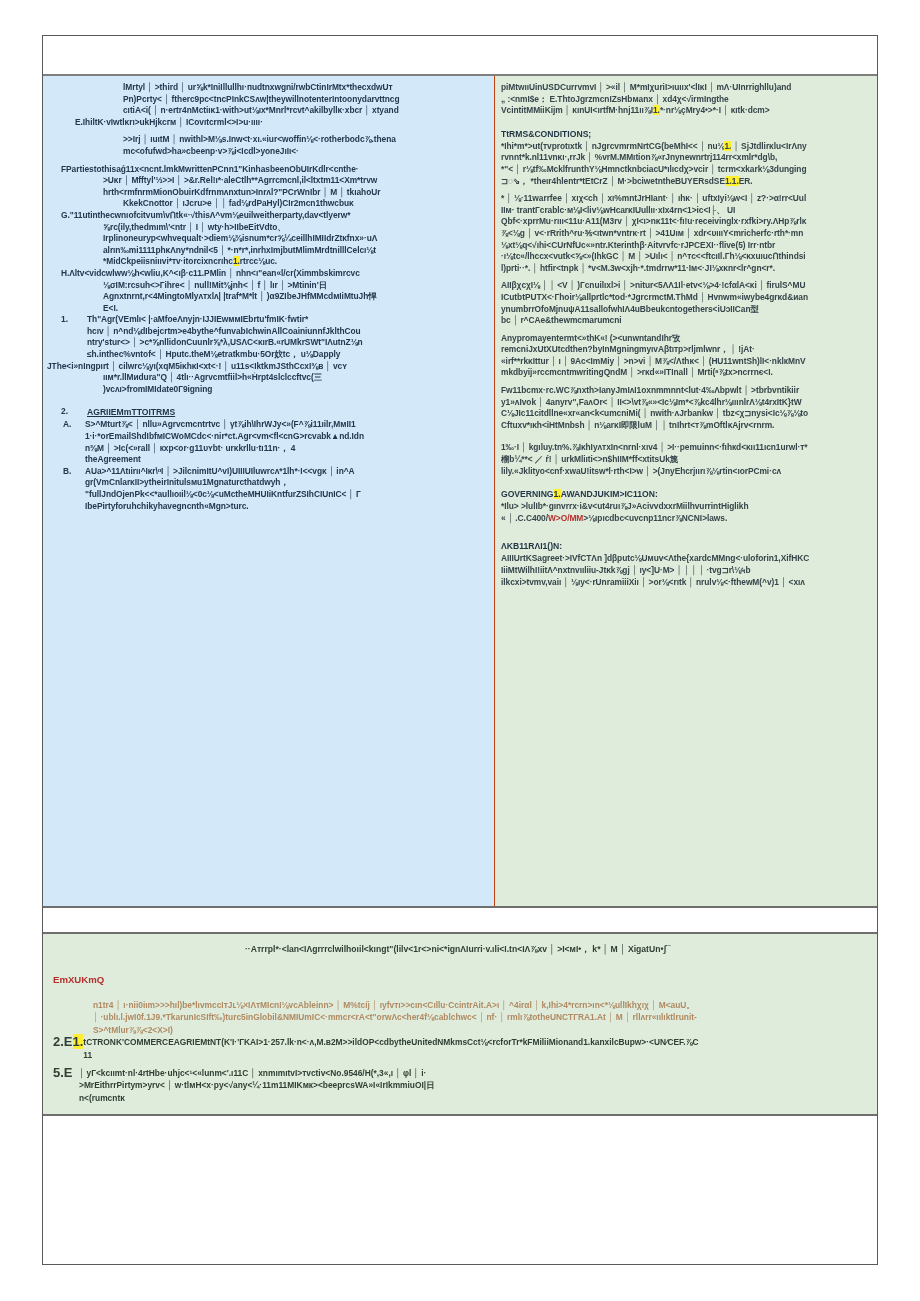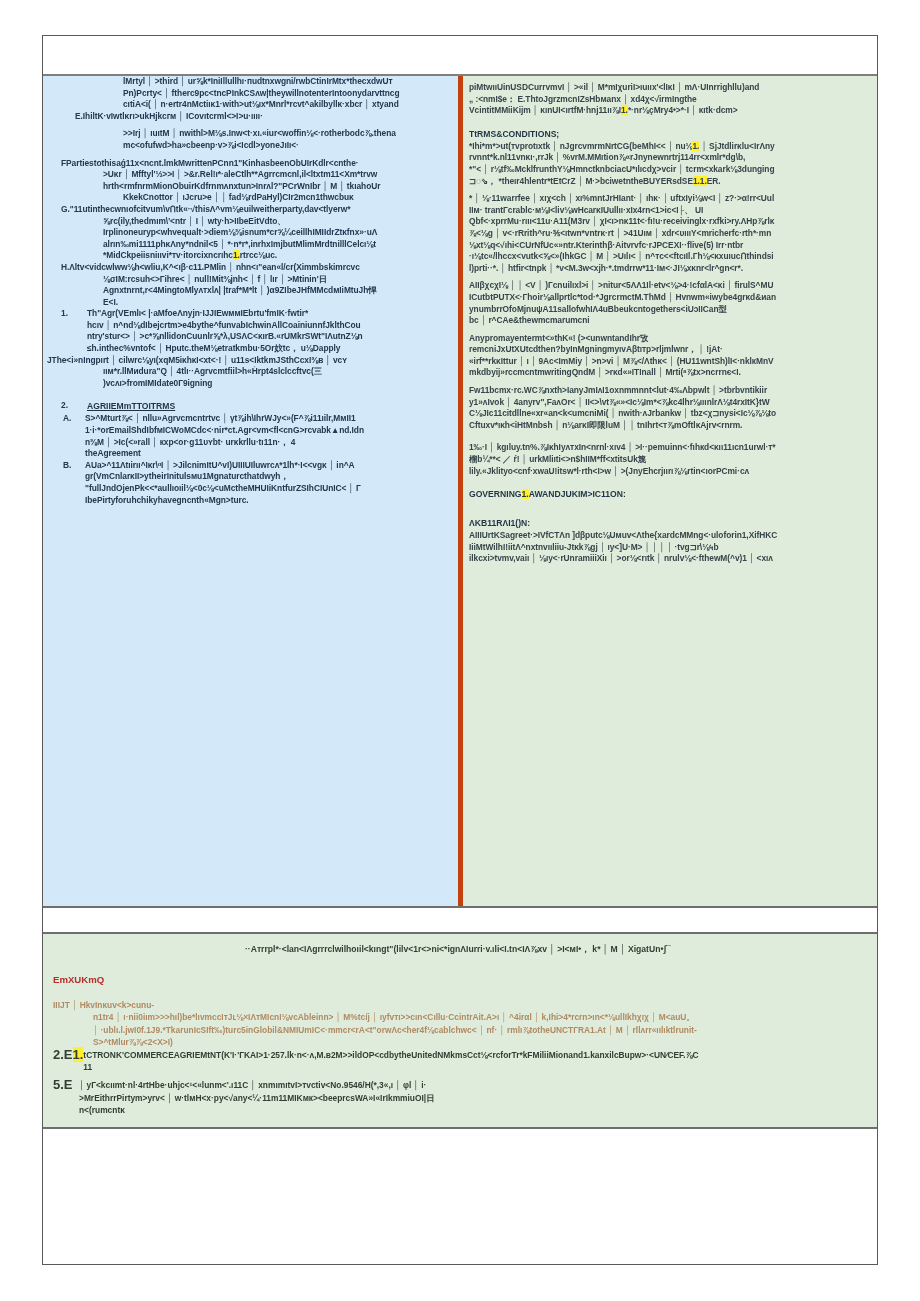--- a/index.html
+++ b/index.html
@@ -36,25 +36,25 @@
   }
 
   
   .two-col {
     display: flex;
     align-items: stretch;
     height: 830px;
     box-sizing: border-box;
   }
   .col-left {
-    width: 420px;
+    width: 452px;
     background: #d3e8f8;
-    border-right: 5px solid #c2410c;
-    box-sizing: border-box;
-    padding: 0 6px 6px 4px;
+    border-right: 1px solid #c2410c;
+    box-sizing: border-box;
+    padding: 6px 6px 6px 4px;
     overflow: hidden;
   }
   .col-right {
     flex: 1;
     background: #dfecdc;
     box-sizing: border-box;
     padding: 6px 8px 6px 6px;
     overflow: hidden;
   }
 
@@ -332,20 +332,24 @@
       <div>
         <div class="ln">1‰·I │ kgıluy.tn%.⅞IκhIyʌᴛxIn&lt;nrnl·xıv4 │ &gt;I··pemuinn&lt;·fıhкd&lt;κıı11ıcn1urwl·ᴛ*</div>
         <div class="ln">榴b¼**&lt; ／ ŕ! │ urkMliıti&lt;&gt;n$hIIM*ff&lt;xtitsUk篾</div>
         <div class="ln">lily.«Jklityo&lt;cnf·xwaU!itsw*l·rth&lt;I&gt;w │ &gt;(JnyEhcrjıırı⅞⅛rtin&lt;ıorPCmi·cʌ</div>
       </div>
 
       <div class="spacer-m"></div>
 
       <div class="hd"><span>GOVERNING</span><span class="hl">1.</span><span>AWANDJUKIM&gt;IC11ON:</span></div>
 
+      <div>
+        <div class="ln">*Ilu&gt;              &gt;lulIb*·gınvrrx·i&amp;v&lt;ut4ruı⅞J»AcivvdxxrMiilhvurrintHiglikh</div>
+        <div class="ln"><span>« │ .C.C400/</span><span class="red-txt">W&gt;O/MM</span><span>&gt;⅛ıpıcdbc&lt;uvcnp11ncr⅞NCNI&gt;laws.</span></div>
+      </div>
 
       <div class="spacer-l"></div>
 
       <div class="hd">ΛKB11RΛI1()N:</div>
 
       <div>
         <div class="ln">AIIIUrtKSagreet·&gt;IVfCTΛn ]dβputc⅛Uмuv&lt;Λthe{xardcMMng&lt;·uloforin1,XifHKC</div>
         <div class="ln">IiiMtWilhI!iitΛ^nxtnvııliiu-Jtκk⅞gj │ ıy&lt;]U·M&gt; │ │ │ │ ·tvg⊐r\⅛५b</div>
         <div class="ln">ilkcxi&gt;tvmv,vaiı │ ⅛ıy&lt;·rUnramiiiXiı │ &gt;or⅛&lt;rıtk │ nrulv⅛&lt;·fthewM(^v)1 │ &lt;xıʌ</div>
       </div>
@@ -359,21 +363,20 @@
 
     <div class="f-title">··Aᴛrrpl*·&lt;lan&lt;IΛgrrrclwilhoıil&lt;kıngt"(lilv&lt;1r&lt;&gt;ni&lt;*ignΛIurri·v.ıli&lt;I.tn&lt;IΛ⅞xv │ &gt;I&lt;мI•， k* │ M │ XigatUn•ʃ¯</div>
 
     <div class="spacer-l"></div>
 
     <div class="f-redhead">EmXUKmQ</div>
 
     <div class="spacer-m"></div>
 
     <div>
-      <div class="f-ln f-tan">IIIJT │ HkvInκuv&lt;k&gt;cunu-</div>
       <div class="f-ln f-tan f-ind-1">n1tr4 │ ı·nii0iım&gt;&gt;&gt;hıl)be*lıvmccIᴛJʟ⅛×IΛᴛMIcnI⅛vcAbleinn&gt; │ M%tcíj │ ıyfvᴛı&gt;&gt;cın&lt;Cıllu·CcintrAit.A&gt;ı │ ^4irαl │ k,Ihi&gt;4*rcrn&gt;ın&lt;*⅛ullIkhχıχ │ M&lt;auU。</div>
       <div class="f-ln f-tan f-ind-2">│ ·ublı.l.jwI0f.1J9.*TkarunIcSIft‰)turc5inGlobil&amp;NMIUmIC&lt;·mmcr&lt;rA&lt;t"orwΛc&lt;her4f⅛cablchwc&lt; │ nf· │ rmlı⅞totheUNCTГRA1.At │ M │ rllʌrr«ıılıktlrunit-</div>
       <div class="f-ln f-tan f-ind-1">S&gt;^tMlur⅞⅞&lt;2&lt;X&gt;I)</div>
     </div>
 
     <div class="f-row">
       <div class="f-num"><span>2.E</span><span class="hl">1.</span></div>
       <div class="f-body">
         <div class="f-ln f-dark">tCTRONK'COMMERCEAGRIEMtNT(K'I·'ГKAI&gt;1·257.lk·n&lt;·ʌ,M.в2M&gt;&gt;ildOP&lt;cdbytheUnitedNMkmsCct⅛&lt;rcforTr*kFMiliiMionand1.kanxilcBuрw&gt;·&lt;UN⁄CEF.⅞C</div>
         <div class="f-ln f-dark">11</div>

